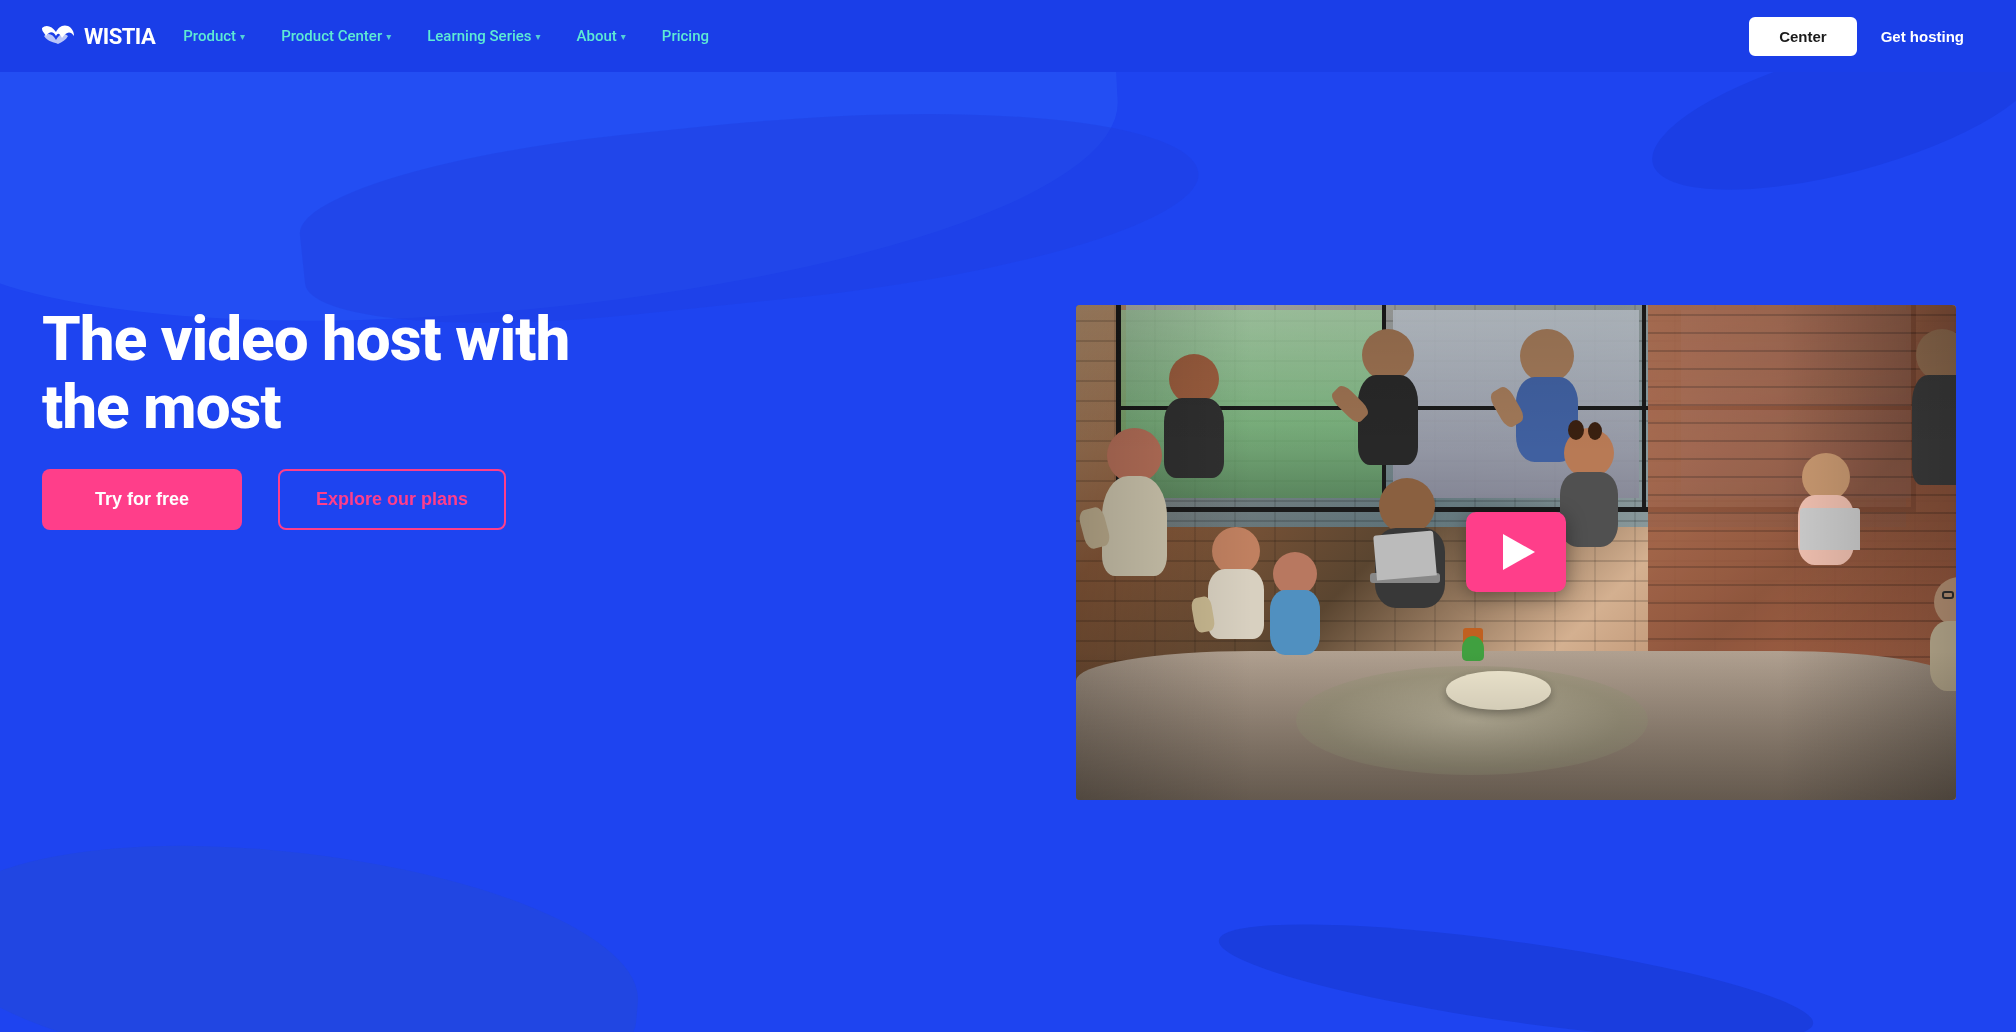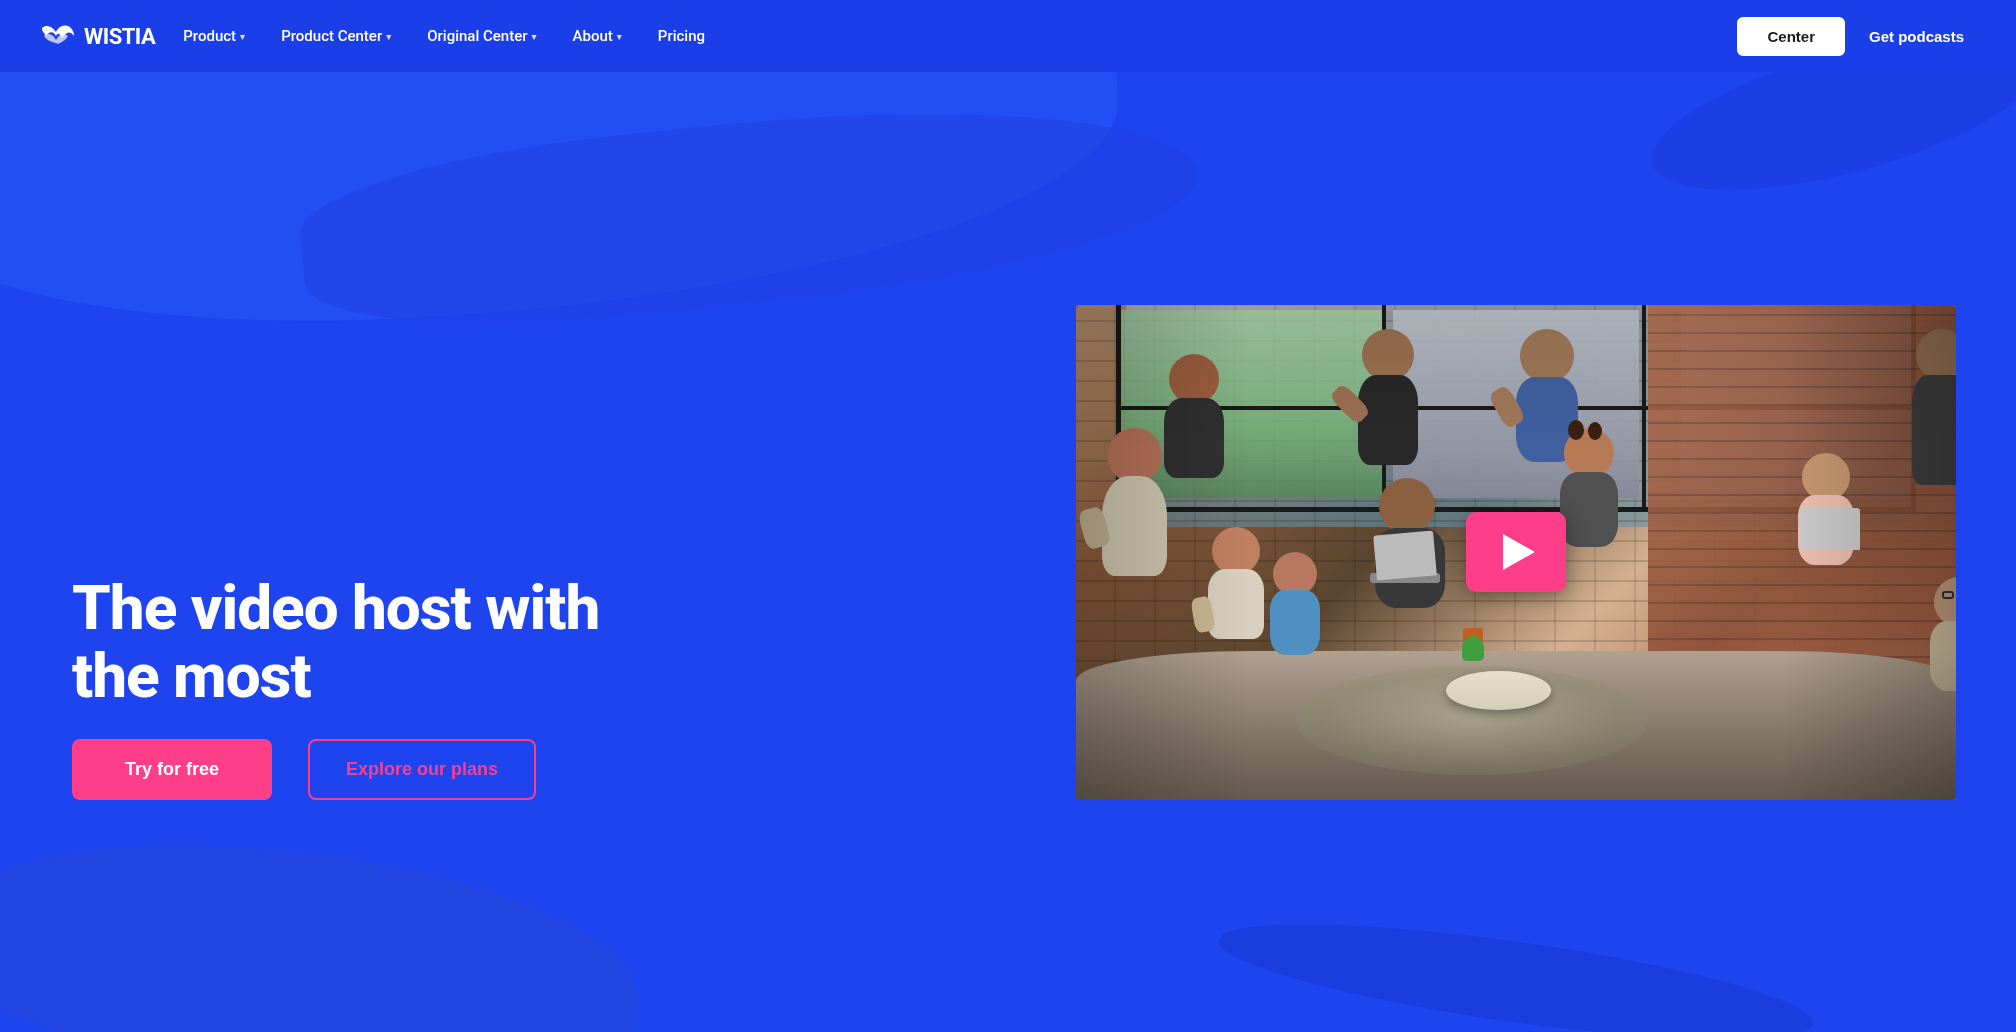--- a/index.html
+++ b/index.html
@@ -43,21 +43,21 @@
     }
 
     .nav-links {
       display: flex;
       align-items: center;
       gap: 4px;
       flex: 1;
     }
 
     .nav-item {
-      color: #ffffff;
+      color: #5eead4;
       font-size: 15px;
       font-weight: 500;
       padding: 8px 16px;
       cursor: pointer;
       display: flex;
       align-items: center;
       gap: 4px;
       border-radius: 4px;
       text-decoration: none;
     }
@@ -142,24 +142,24 @@
       border-radius: 40% 60% 50% 40%;
       transform: rotate(-6deg);
       z-index: 0;
       opacity: 0.45;
     }
 
     .hero-content {
       position: relative;
       z-index: 2;
       display: flex;
-      align-items: flex-end;
+      align-items: flex-start;
       width: 100%;
       max-width: 2016px;
-      padding: 60px 60px 60px 72px;
+      padding: 60px 60px 60px 42px;
       gap: 40px;
     }
 
     .hero-left {
       flex: 0 0 580px;
       max-width: 580px;
       color: #fff;
     }
 
     .hero-heading {
@@ -348,35 +348,35 @@
   <div class="nav-links">
     <a class="nav-item" href="#">
       <span>Product</span>
       <span class="chevron">▾</span>
     </a>
     <a class="nav-item" href="#">
       <span>Product Center</span>
       <span class="chevron">▾</span>
     </a>
     <a class="nav-item" href="#">
-      <span>Original Center</span>
+      <span>Learning Series</span>
       <span class="chevron">▾</span>
     </a>
     <a class="nav-item" href="#">
       <span>About</span>
       <span class="chevron">▾</span>
     </a>
     <a class="nav-item" href="#">
       <span>Pricing</span>
     </a>
   </div>
 
   <div class="nav-cta">
     <button class="btn-login">Center</button>
-    <button class="btn-get-started">Get podcasts</button>
+    <button class="btn-get-started">Get hosting</button>
   </div>
 </nav>
 
 <section class="hero">
 
   <div class="paint-stroke-top-right"></div>
   <div class="blob-top"></div>
   <div class="blob-mid"></div>
   <div class="blob-bottom-left"></div>
   <div class="paint-stroke-bottom"></div>

